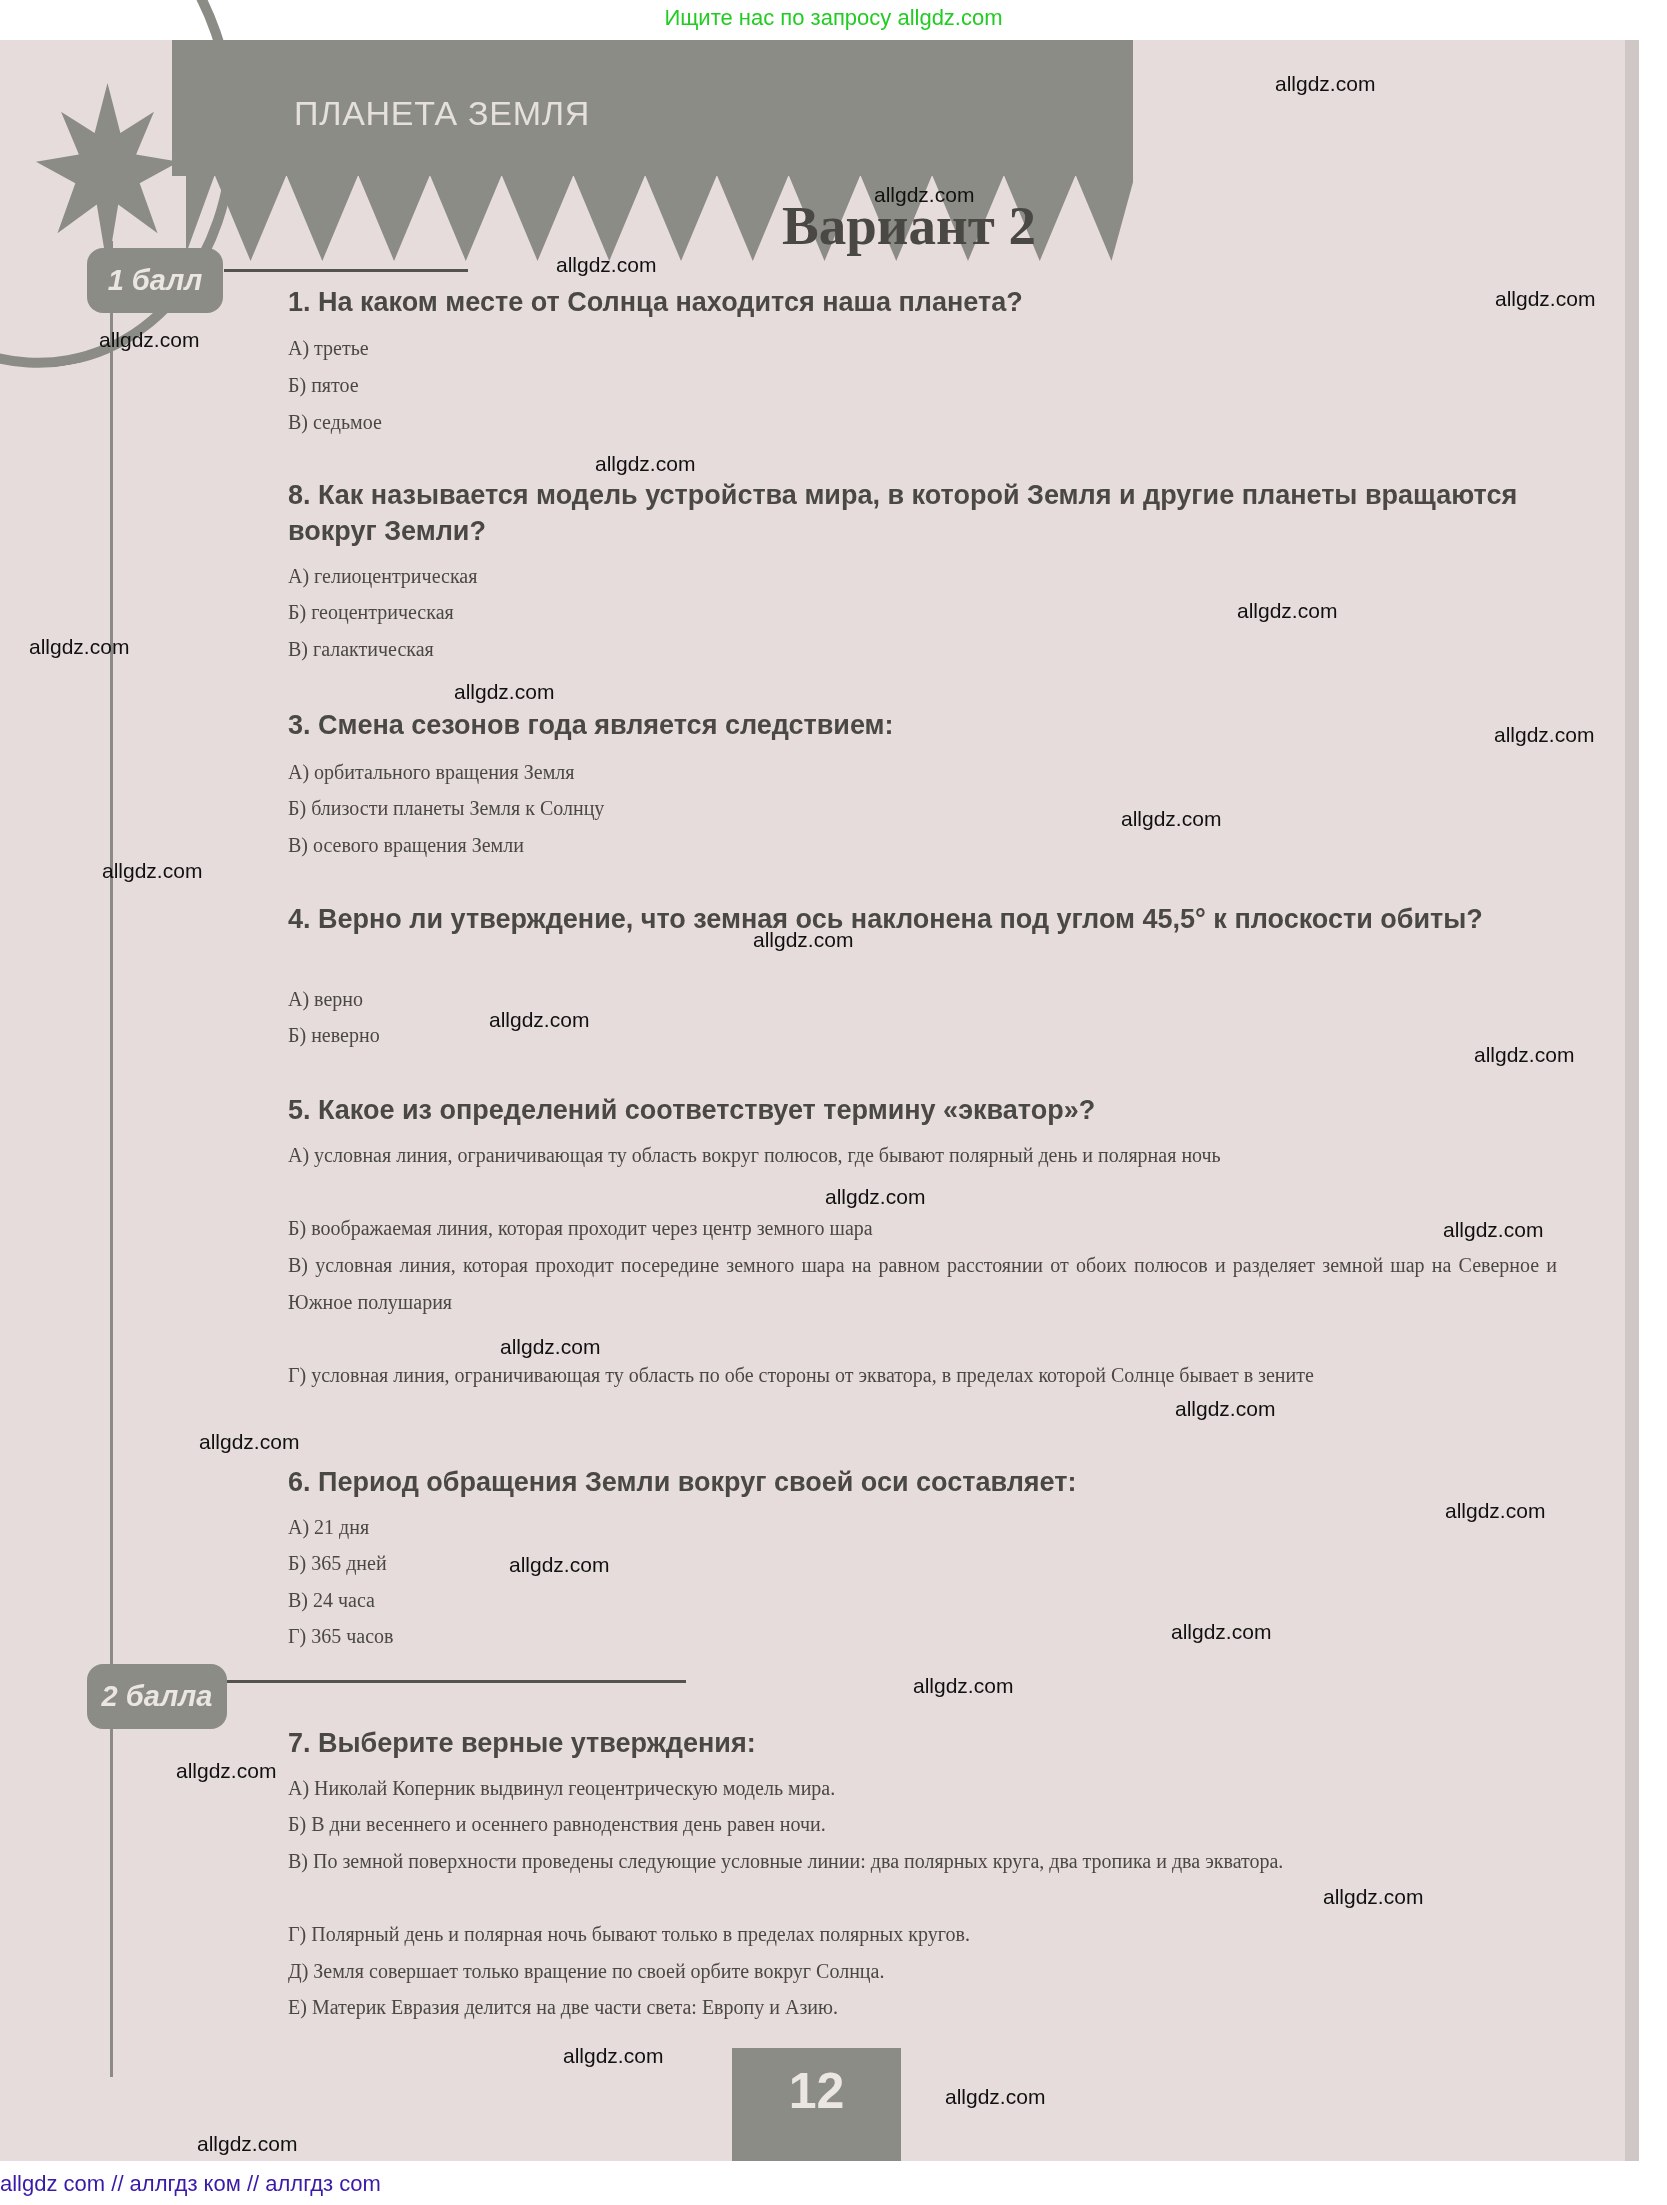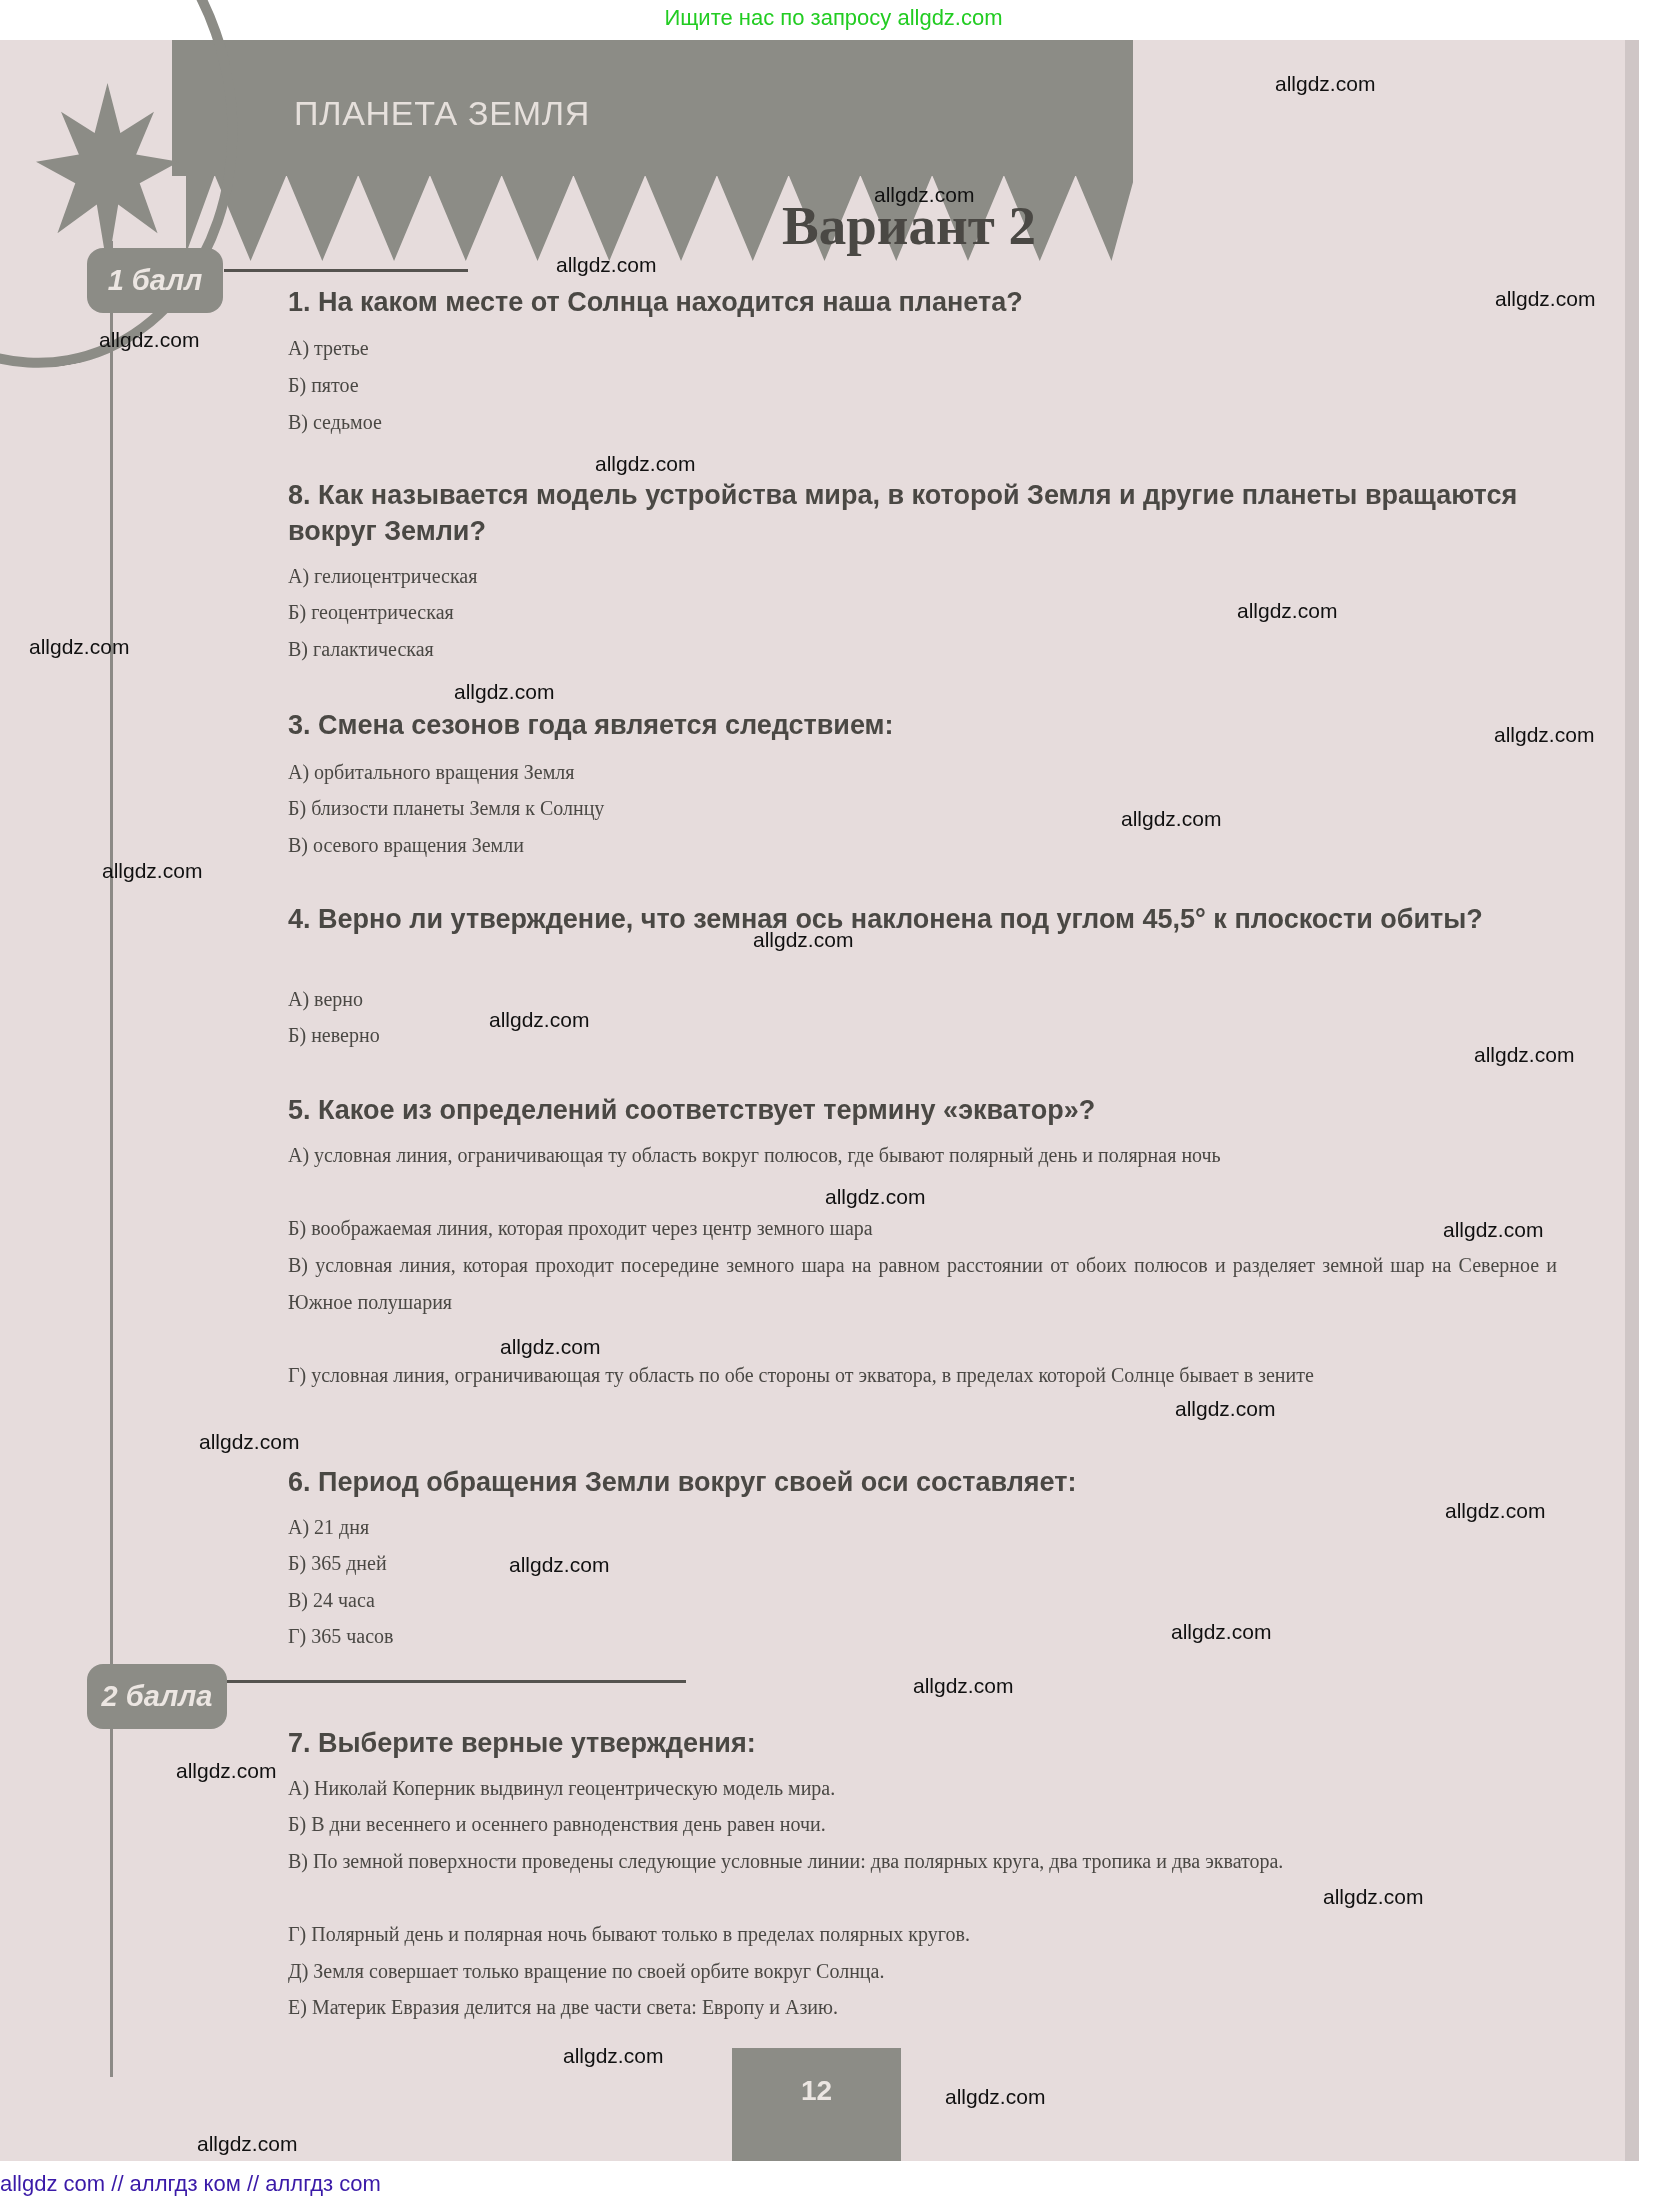--- a/index.html
+++ b/index.html
@@ -11,21 +11,21 @@
   .teeth{position:absolute;left:186px;top:135px;width:947px;height:86px;}
   .arc{position:absolute;left:-186px;top:-179px;width:402px;height:488px;border:10px solid #8c8c86;border-radius:50%;border-left-color:transparent;border-top-color:transparent;transform:rotate(-10deg);}
   .star{position:absolute;left:36px;top:43px;width:143px;height:186px;}
   .section-title{position:absolute;left:294px;top:39px;font-size:34px;color:#e6e0dc;letter-spacing:0.7px;font-family:"Liberation Sans",sans-serif;margin-top:15px;}
   .vline{position:absolute;left:110px;top:201px;width:2.9px;height:1836px;background:#8c8a86;}
   .score-pill{position:absolute;left:87px;width:136px;height:65px;background:#8c8c86;border-radius:16px;color:#ece6e2;font-size:29px;font-weight:bold;font-style:italic;line-height:65px;text-align:center;}
   .score-rule{position:absolute;height:2.9px;background:#55534f;}
   .variant-title{position:absolute;left:782px;top:154px;font-family:"Liberation Serif",serif;font-weight:bold;font-size:55px;color:#4a4844;}
   .q{position:absolute;left:288px;width:1269px;font-family:"Liberation Sans",sans-serif;font-weight:bold;font-size:27px;color:#4a4844;line-height:36px;}
   .opt{position:absolute;left:288px;width:1269px;font-family:"Liberation Serif",serif;font-size:20px;color:#4a4844;line-height:37px;text-align:justify;}
-  .page-num{position:absolute;left:732px;top:2008px;width:169px;height:113px;background:#8c8c86;color:#ece6e2;font-size:28px;font-weight:bold;text-align:center;line-height:86px;}
+  .page-num{position:absolute;left:732px;top:2008px;width:169px;height:113px;background:#8c8c86;color:#ece6e2;font-size:50px;font-weight:bold;text-align:center;line-height:86px;}
   .wm{position:absolute;font-family:"Liberation Sans",sans-serif;font-size:21px;color:#111111;}
   .bottom-banner{position:absolute;left:0;top:2162px;width:1667px;height:44px;color:#3a1aa8;font-size:22px;line-height:44px;background:#ffffff;}
 </style>
 </head>
 <body>
 
 <div class="top-banner">Ищите нас по запросу allgdz.com</div>
 
 <div class="page">
   <div class="page-edge"></div>

